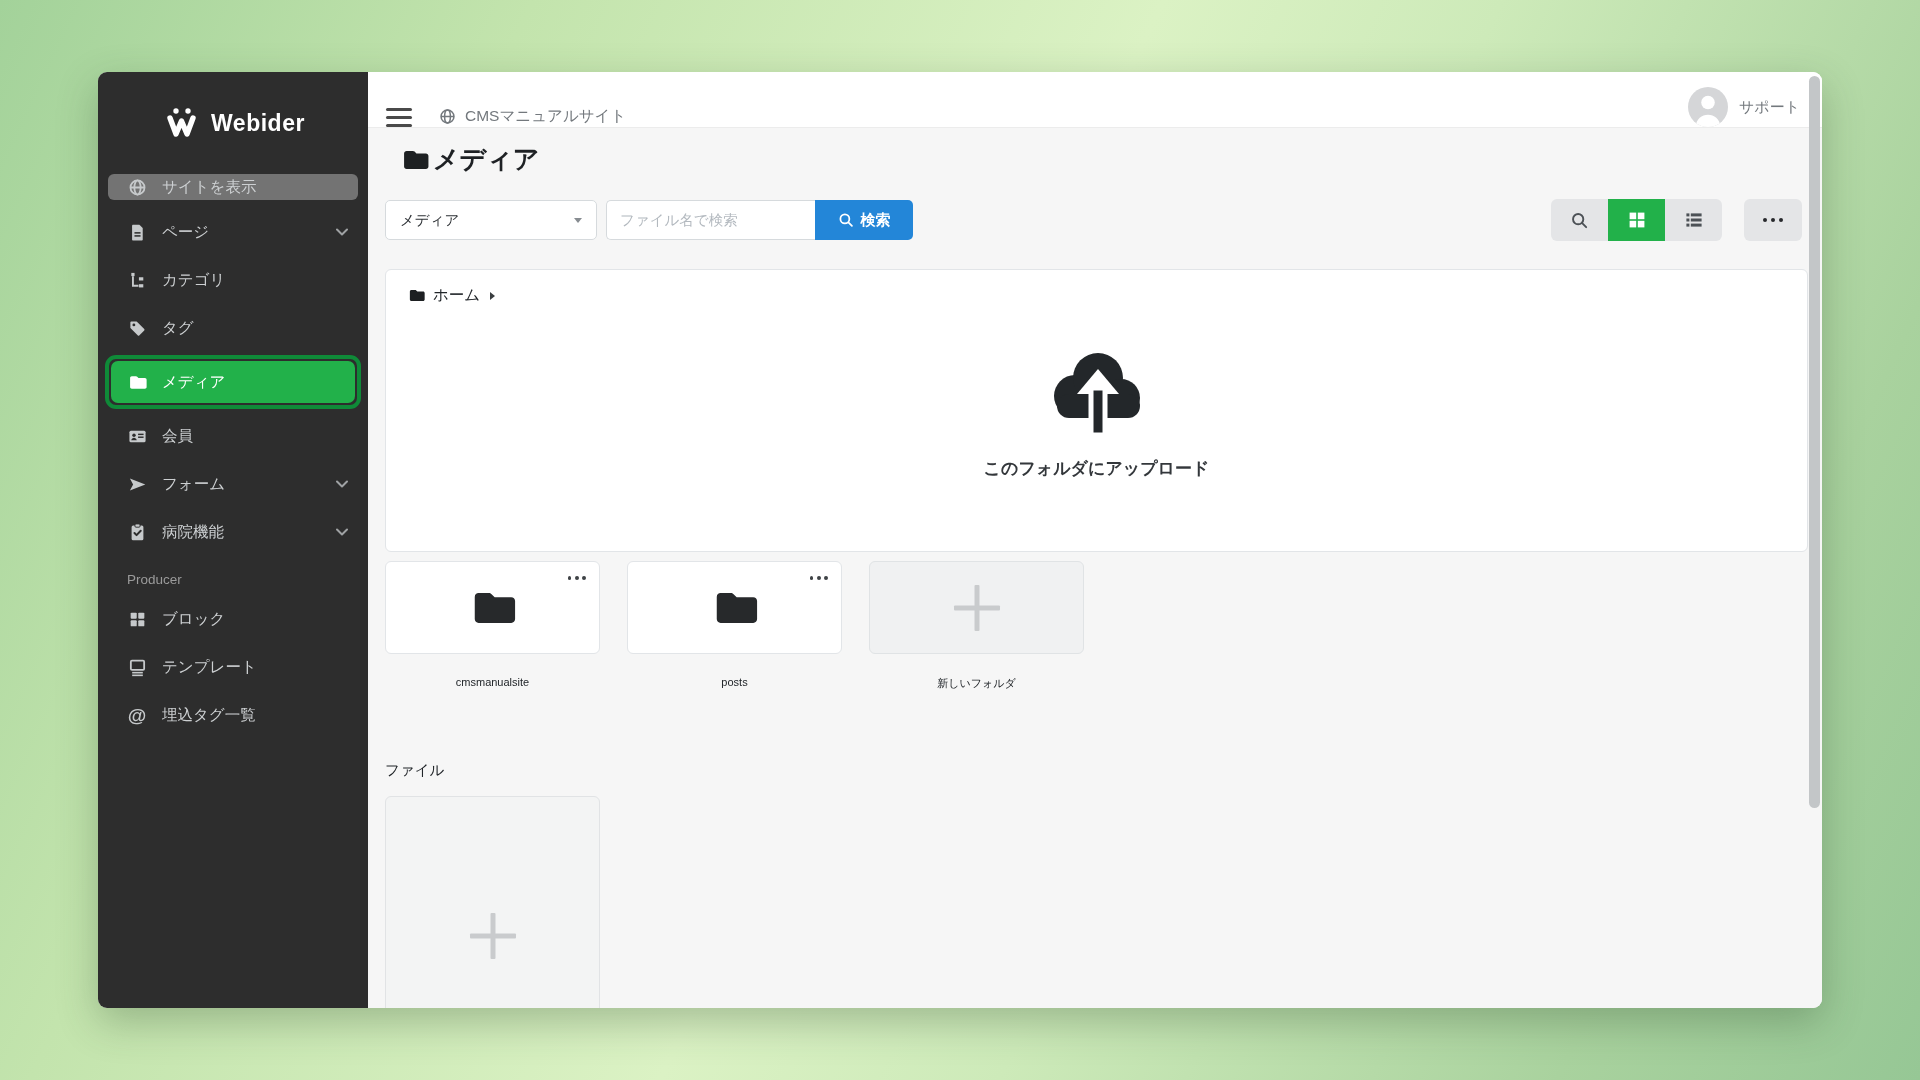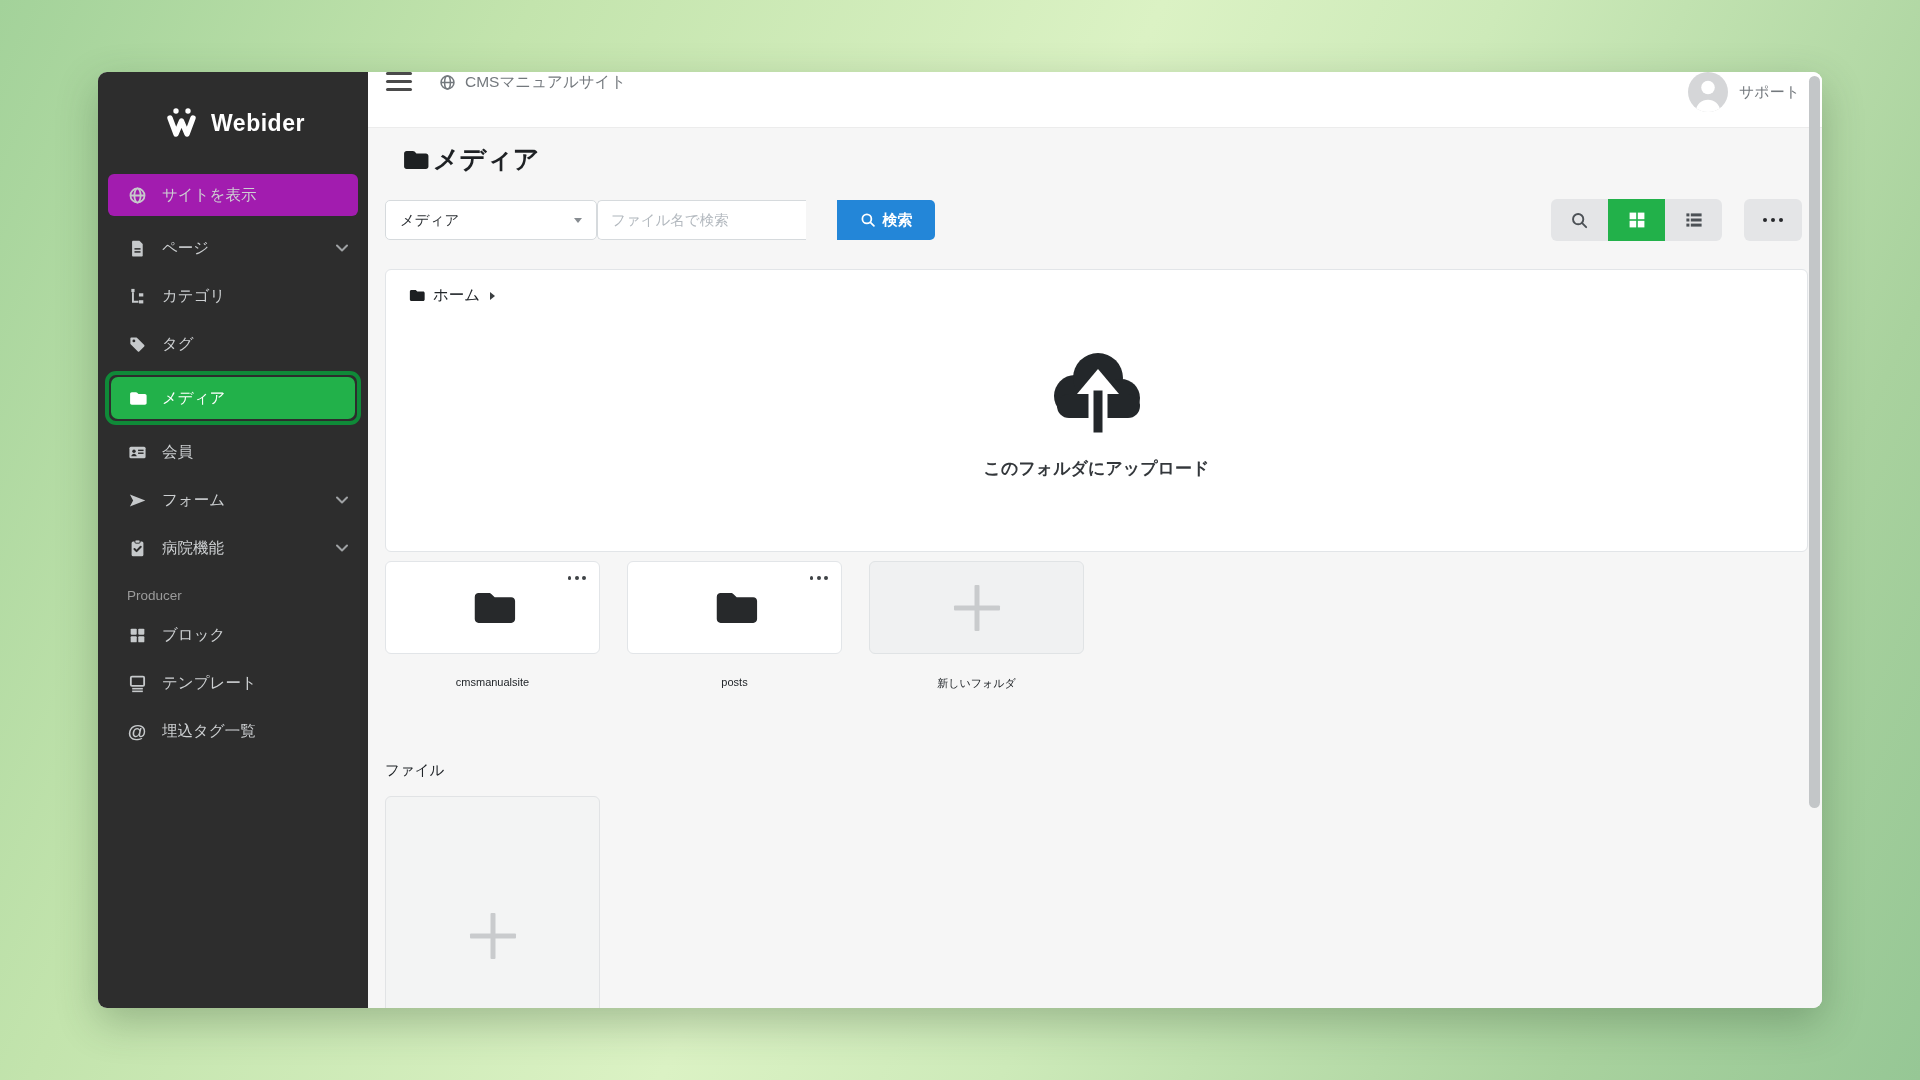--- a/index.html
+++ b/index.html
@@ -22,44 +22,44 @@
   }
   
   .sidebar{width:270px;min-width:270px;background:var(--sidebar-bg);display:flex;flex-direction:column;}
   .brand{height:102px;display:flex;align-items:center;justify-content:center;gap:10px;color:#fff;}
   .brand-text{font-size:23px;font-weight:700;letter-spacing:.5px;}
   .nav{display:flex;flex-direction:column;}
   .nav-item{display:flex;align-items:center;gap:15px;height:48px;padding:0 20px 0 29px;
     color:#cdd0d2;font-size:15.5px;cursor:pointer;}
   .nav-item .icon{width:20px;height:20px;display:flex;align-items:center;justify-content:center;flex:0 0 20px;color:#c6c9cb;}
   .nav-item .chev{margin-left:auto;display:flex;color:#9fa2a4;}
-  .nav-box{margin:0 10px 8px;background:#a21caf;border-radius:6px;height:42px;padding-left:19px;}
+  .nav-box{margin:0 10px 8px;background:#737373;border-radius:6px;height:26px;padding-left:19px;}
   .ring{margin:3px 7px;border:4px solid var(--annotation-green);border-radius:11px;padding:2px;}
   .nav-item.active{height:42px;background:var(--accent-green);border-radius:7px;color:#fff;padding:0 14px 0 16px;}
   .nav-item.active .icon{color:#fff;}
   .section-label{padding:16px 0 8px 29px;font-size:13.5px;color:#9b9b9b;}
   .icon.at{font-size:19px;font-weight:700;color:#c6c9cb;line-height:1;}
   
   .right-col{flex:1;display:flex;flex-direction:column;position:relative;min-width:0;}
-  .topbar{height:56px;background:#fff;border-bottom:1px solid #ececec;display:flex;align-items:flex-start;padding:0 22px 0 18px;}
+  .topbar{height:56px;background:#fff;border-bottom:1px solid #ececec;display:flex;align-items:flex-end;padding:0 22px 0 18px;}
   .hamburger{width:26px;display:flex;flex-direction:column;gap:5.5px;cursor:pointer;margin-right:27px;}
   .hamburger span{display:block;height:2.6px;background:#4a4a4a;border-radius:2px;}
   .site-label{display:flex;align-items:center;gap:9px;color:#73787d;font-size:15.5px;}
   .topbar-right{margin-left:auto;display:flex;align-items:center;gap:11px;}
   .avatar{width:40px;height:40px;border-radius:50%;background:#d5d6d8;overflow:hidden;display:flex;align-items:flex-end;justify-content:center;}
   .support{color:#73787d;font-size:15px;cursor:pointer;}
   
   .main{flex:1;background:#f6f6f6;padding:14px 14px 0 17px;overflow:hidden;position:relative;}
   .title-row{margin-left:16px;display:flex;align-items:center;gap:4px;font-size:26px;font-weight:700;color:#1e2124;}
   .title-row .icon{color:#1d2022;display:flex;}
   .controls-row{margin-top:22px;display:flex;align-items:center;}
   .select{width:212px;height:40px;background:#fff;border:1px solid #d6dadd;border-radius:5px;
     display:flex;align-items:center;padding:0 14px;font-size:14.5px;color:#2b2f33;cursor:pointer;}
   .select .caret{margin-left:auto;width:0;height:0;border-left:4.5px solid transparent;border-right:4.5px solid transparent;border-top:5px solid #878c91;}
-  .input-group{display:flex;gap:31px;}
+  .input-group{margin-left:9px;display:flex;}
   .search-input{width:209px;height:40px;border:1px solid #d6dadd;border-right:none;border-radius:5px 0 0 5px;
     padding:0 13px;font-size:14.5px;color:#2b2f33;outline:none;background:#fff;}
   .search-input::placeholder{color:#b3b9bf;}
   .search-btn{height:40px;width:98px;background:var(--primary-blue);color:#fff;border:none;border-radius:0 5px 5px 0;
     font-size:15px;font-weight:700;display:flex;align-items:center;justify-content:center;gap:7px;cursor:pointer;
     font-family:"Liberation Sans","DejaVu Sans",sans-serif;}
   .view-controls{margin-left:auto;display:flex;align-items:center;padding-right:6px;}
   .btn-group{display:flex;border-radius:6px;overflow:hidden;}
   .vc-btn{width:57px;height:42px;display:flex;align-items:center;justify-content:center;background:#e4e5e7;color:#4c5156;border:none;cursor:pointer;}
   .vc-btn.active{background:var(--accent-green);color:#fff;}

